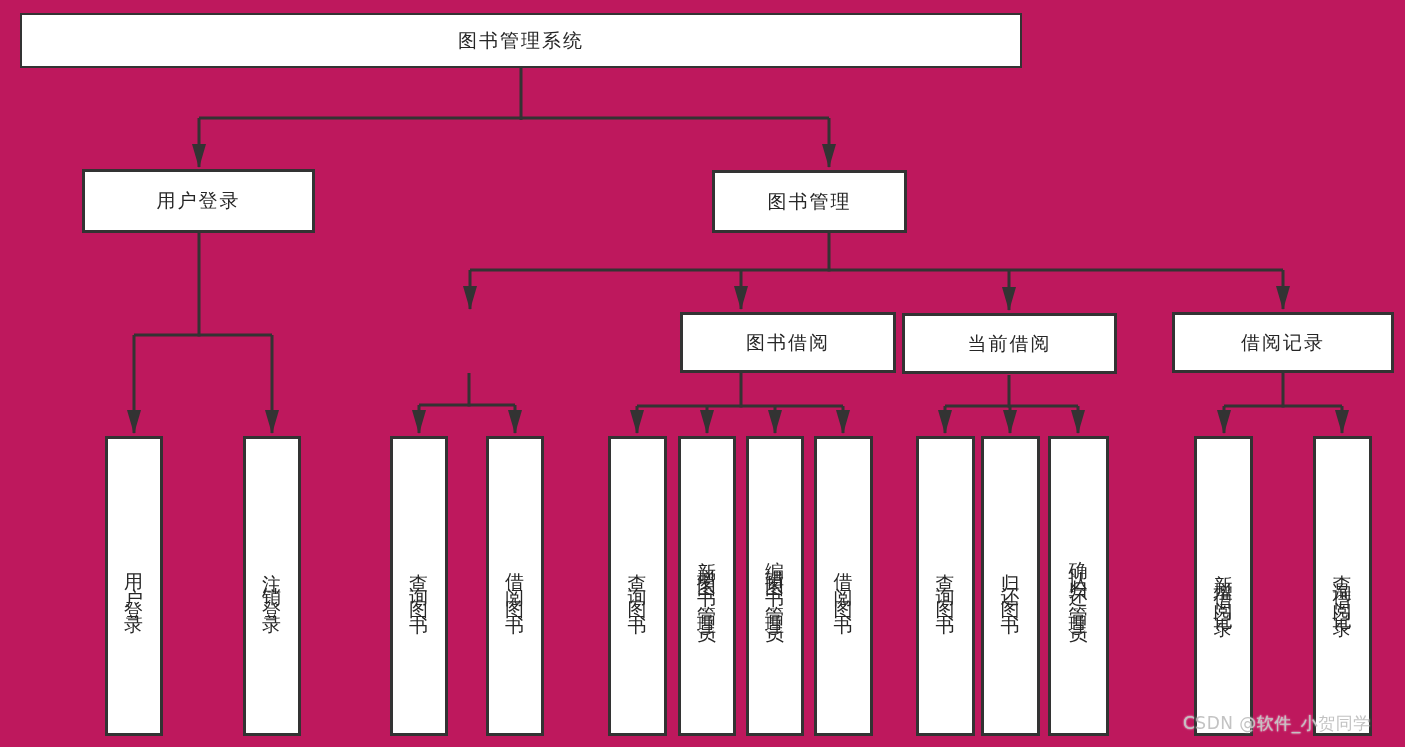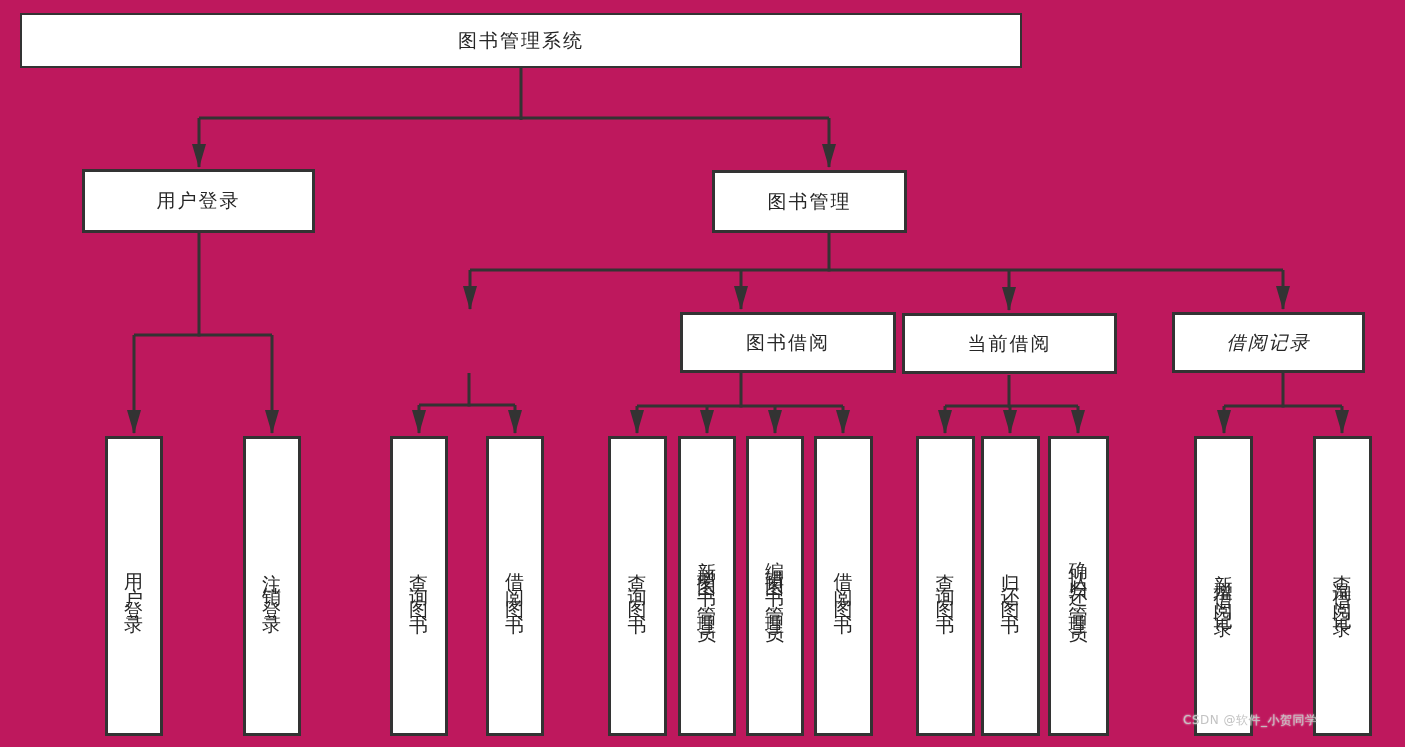--- a/index.html
+++ b/index.html
@@ -24,21 +24,21 @@
     text-orientation:mixed;
     letter-spacing:9px;
     line-height:1;
     top:436px;height:300px;
   }
   .sp-wide{letter-spacing:14px;}
   .watermark{
     position:absolute;
     left:1183px;top:712px;
     width:215px;
-    font-size:12px;
+    font-size:17px;
     color:#c3c3c3;
     letter-spacing:0.5px;
     white-space:nowrap;
     text-shadow:0 0 2px #ffffff;
     z-index:3;
   }
 </style>
 </head>
 <body>
 
@@ -89,21 +89,21 @@
     </g>
   </svg>
 
   <div class="node root" style="left:20px;top:13px;width:1002px;height:55px;">图书管理系统</div>
 
   <div class="node" style="left:82px;top:169px;width:233px;height:64px;">用户登录</div>
   <div class="node" style="left:712px;top:170px;width:195px;height:63px;">图书管理</div>
 
   <div class="node" style="left:633px;top:312px;width:216px;height:61px;margin-left:47px;">图书借阅</div>
   <div class="node" style="left:902px;top:313px;width:215px;height:61px;">当前借阅</div>
-  <div class="node" style="left:1172px;top:312px;width:193px;height:61px;font-style:italic;">借阅记录</div>
+  <div class="node" style="left:1172px;top:312px;width:222px;height:61px;">借阅记录</div>
 
   <div class="node leaf sp-wide" style="left:105px;width:58px;">用户登录</div>
   <div class="node leaf sp-wide" style="left:243px;width:58px;">注销登录</div>
 
   <div class="node leaf sp-wide" style="left:390px;width:58px;">查询图书</div>
   <div class="node leaf sp-wide" style="left:486px;width:58px;">借阅图书</div>
 
   <div class="node leaf sp-wide" style="left:608px;width:59px;">查询图书</div>
   <div class="node leaf" style="left:678px;width:58px;">新增图书（管理员）</div>
   <div class="node leaf" style="left:746px;width:58px;">编辑图书（管理员）</div>

